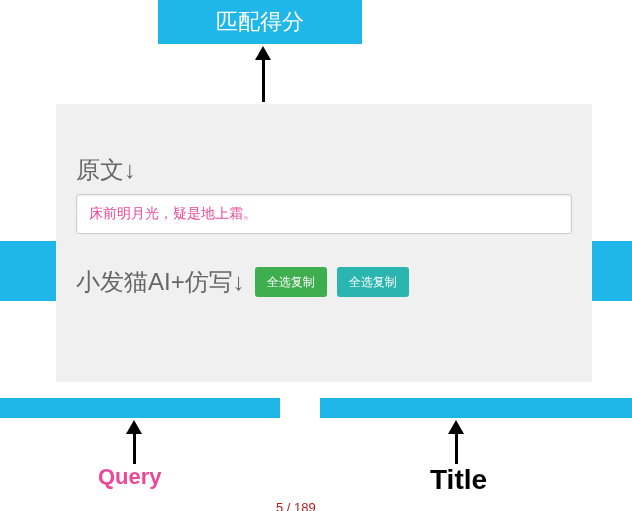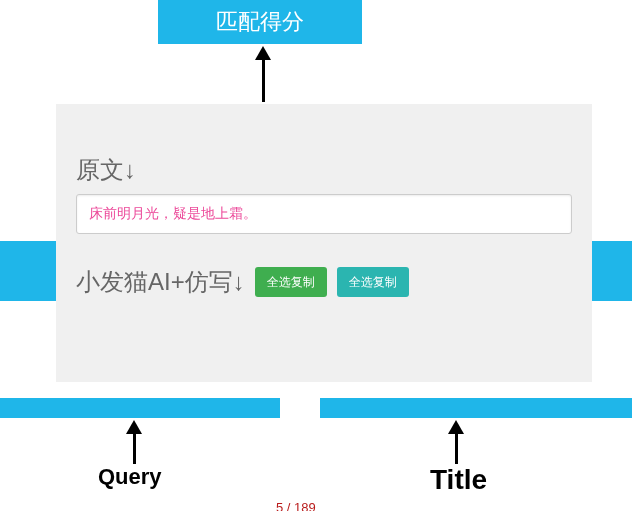--- a/index.html
+++ b/index.html
@@ -142,21 +142,21 @@
     background: #000;
   }
   .ad-left { top: 420px; left: 126px; }
   .ad-right { top: 420px; left: 448px; }
   .label-query {
     position: absolute;
     top: 464px;
     left: 98px;
     font-weight: 700;
     font-size: 22px;
-    color: #000000;
+    color: #ec4899;
   }
   .label-title {
     position: absolute;
     top: 464px;
     left: 430px;
     font-weight: 700;
     font-size: 28px;
     color: #000;
   }
   .page-num {

